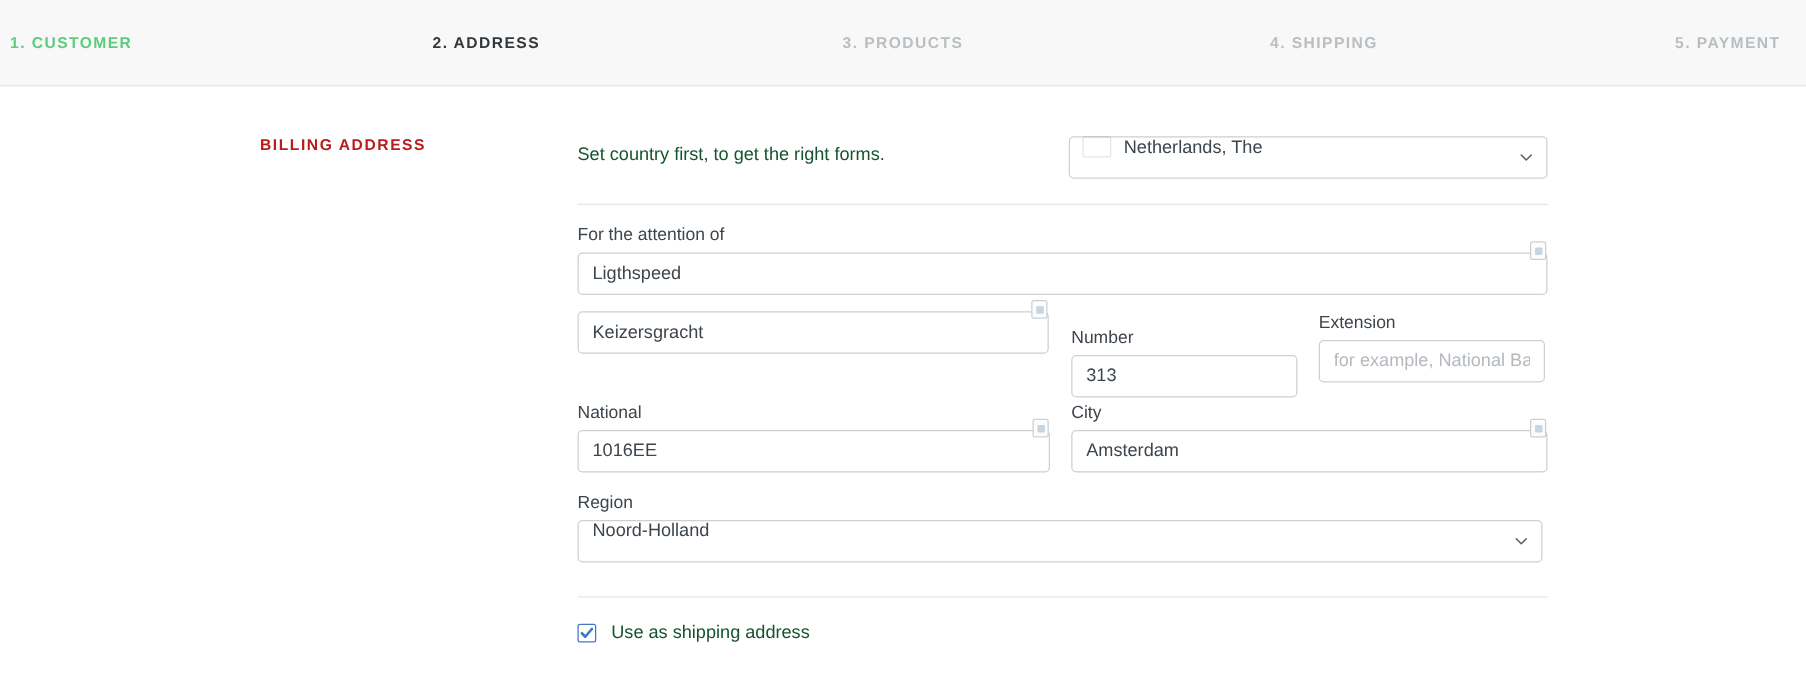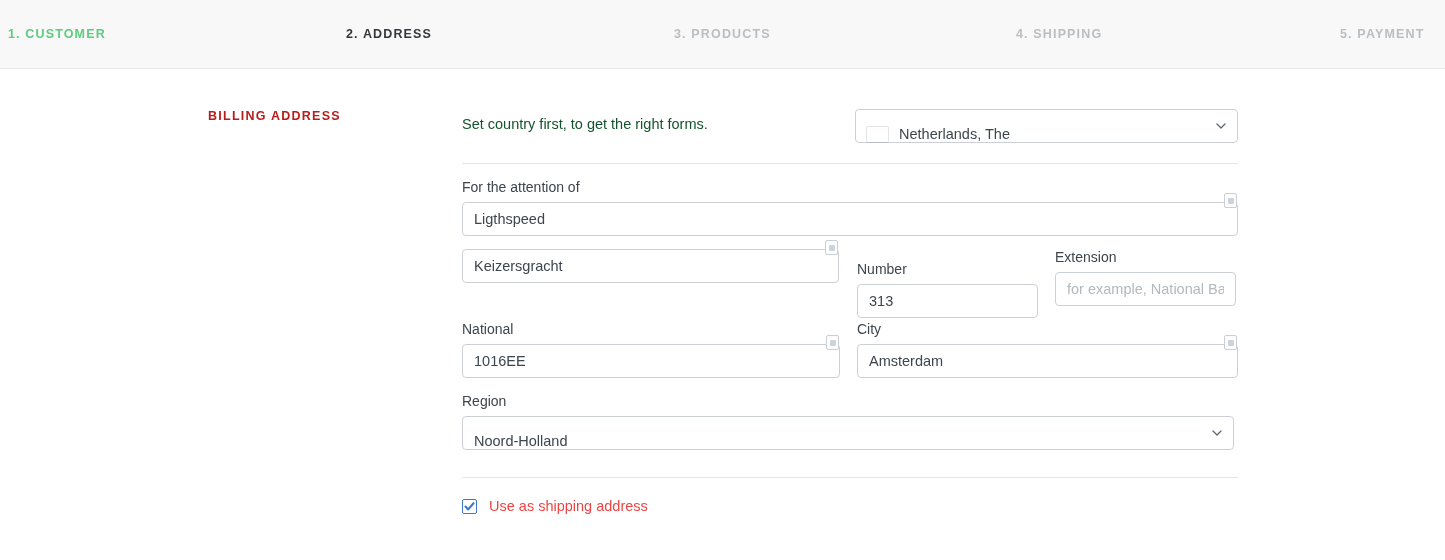--- a/index.html
+++ b/index.html
@@ -148,21 +148,21 @@
 
   
   .select-box {
     box-sizing: border-box;
     position: relative;
     height: 34px;
     background: #ffffff;
     border: 1px solid #ccd0d4;
     border-radius: 4px;
     display: flex;
-    align-items: flex-end;
+    align-items: flex-start;
     padding: 0 11px;
     cursor: pointer;
   }
   .select-value {
     font-size: 14.5px;
     color: #3d454d;
     white-space: nowrap;
     overflow: hidden;
   }
   .chevron {
@@ -226,21 +226,21 @@
     box-sizing: border-box;
   }
   .checkbox svg {
     position: absolute;
     left: 1px;
     top: 1px;
   }
   .checkbox-label {
     margin-left: 12px;
     font-size: 14.5px;
-    color: #ef4444;
+    color: #14532d;
     white-space: nowrap;
     cursor: pointer;
   }
 </style>
 </head>
 <body>
 
 <div class="steps-bar">
   <div class="step step-1">1. CUSTOMER</div>
   <div class="step step-2">2. ADDRESS</div>

